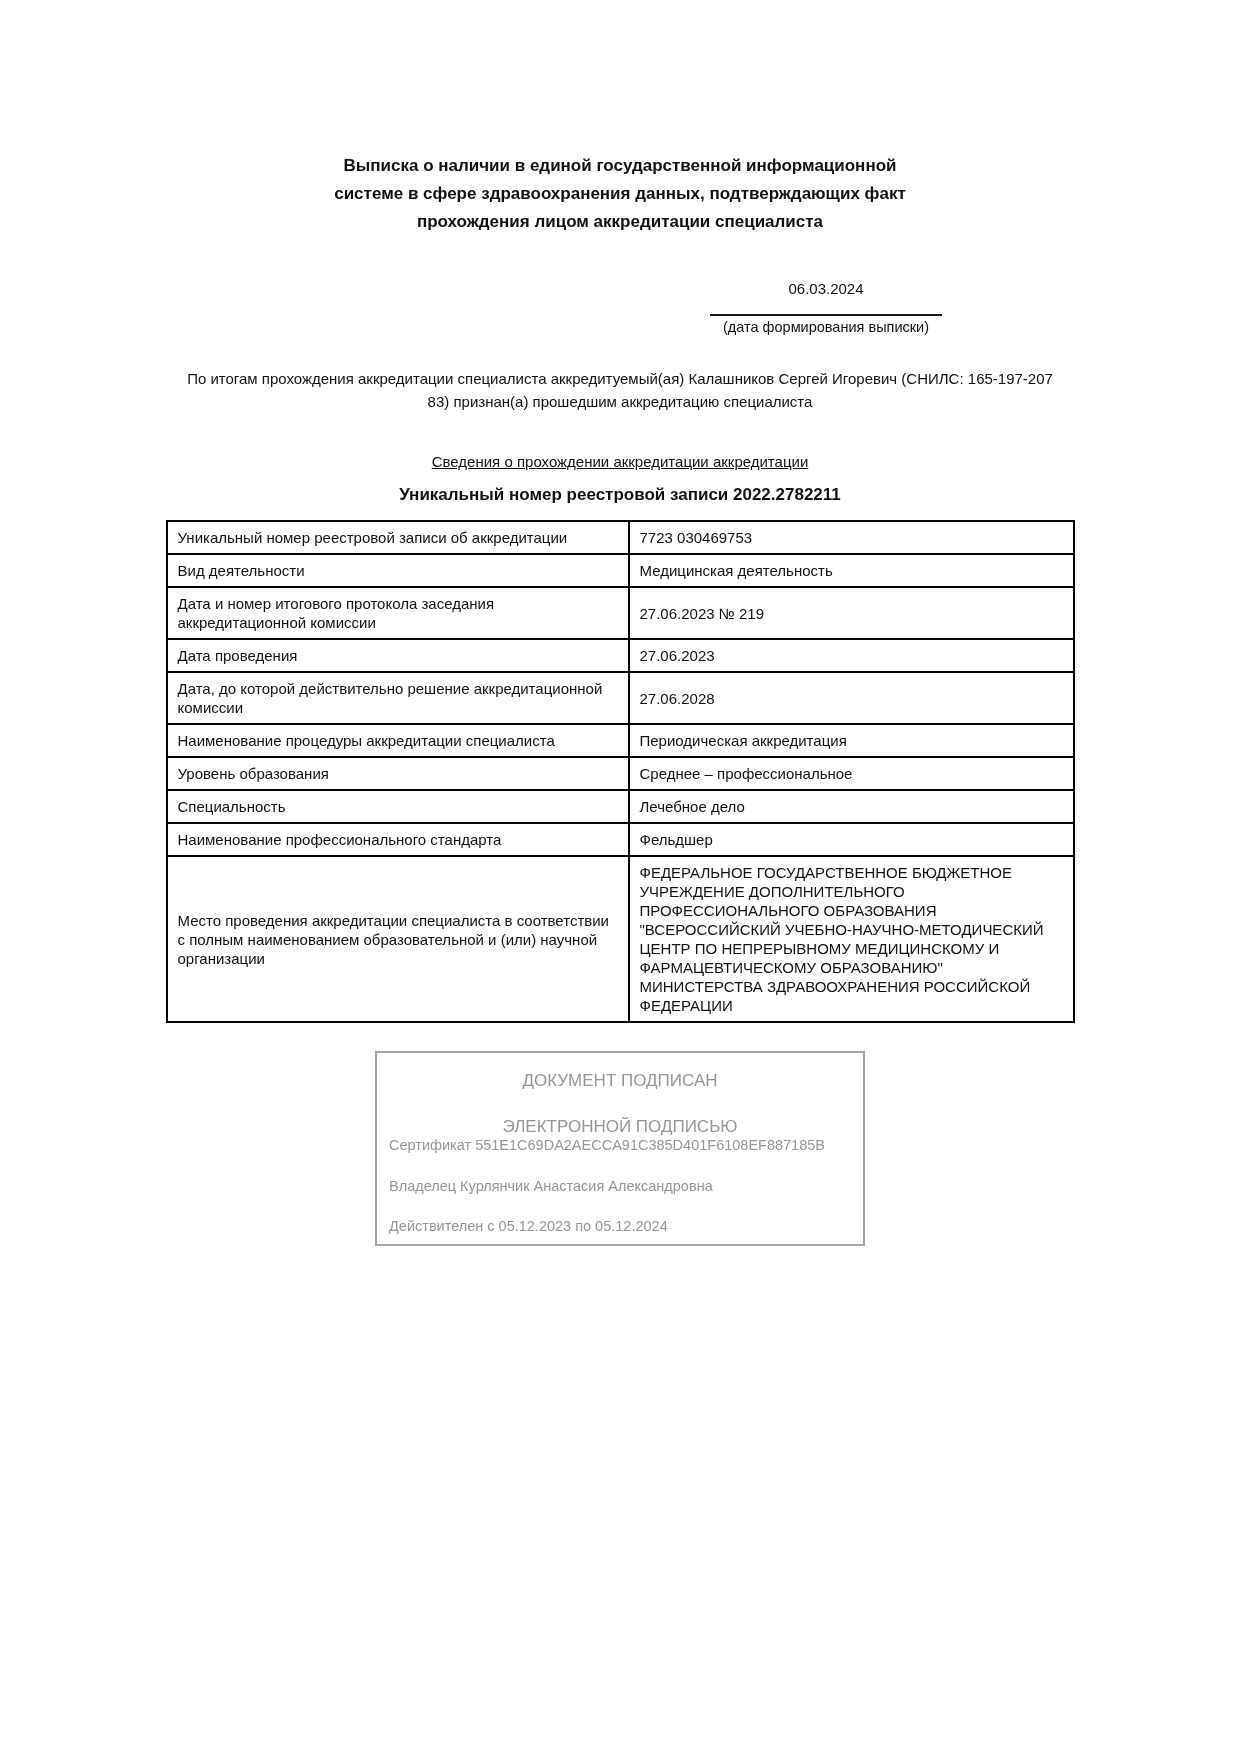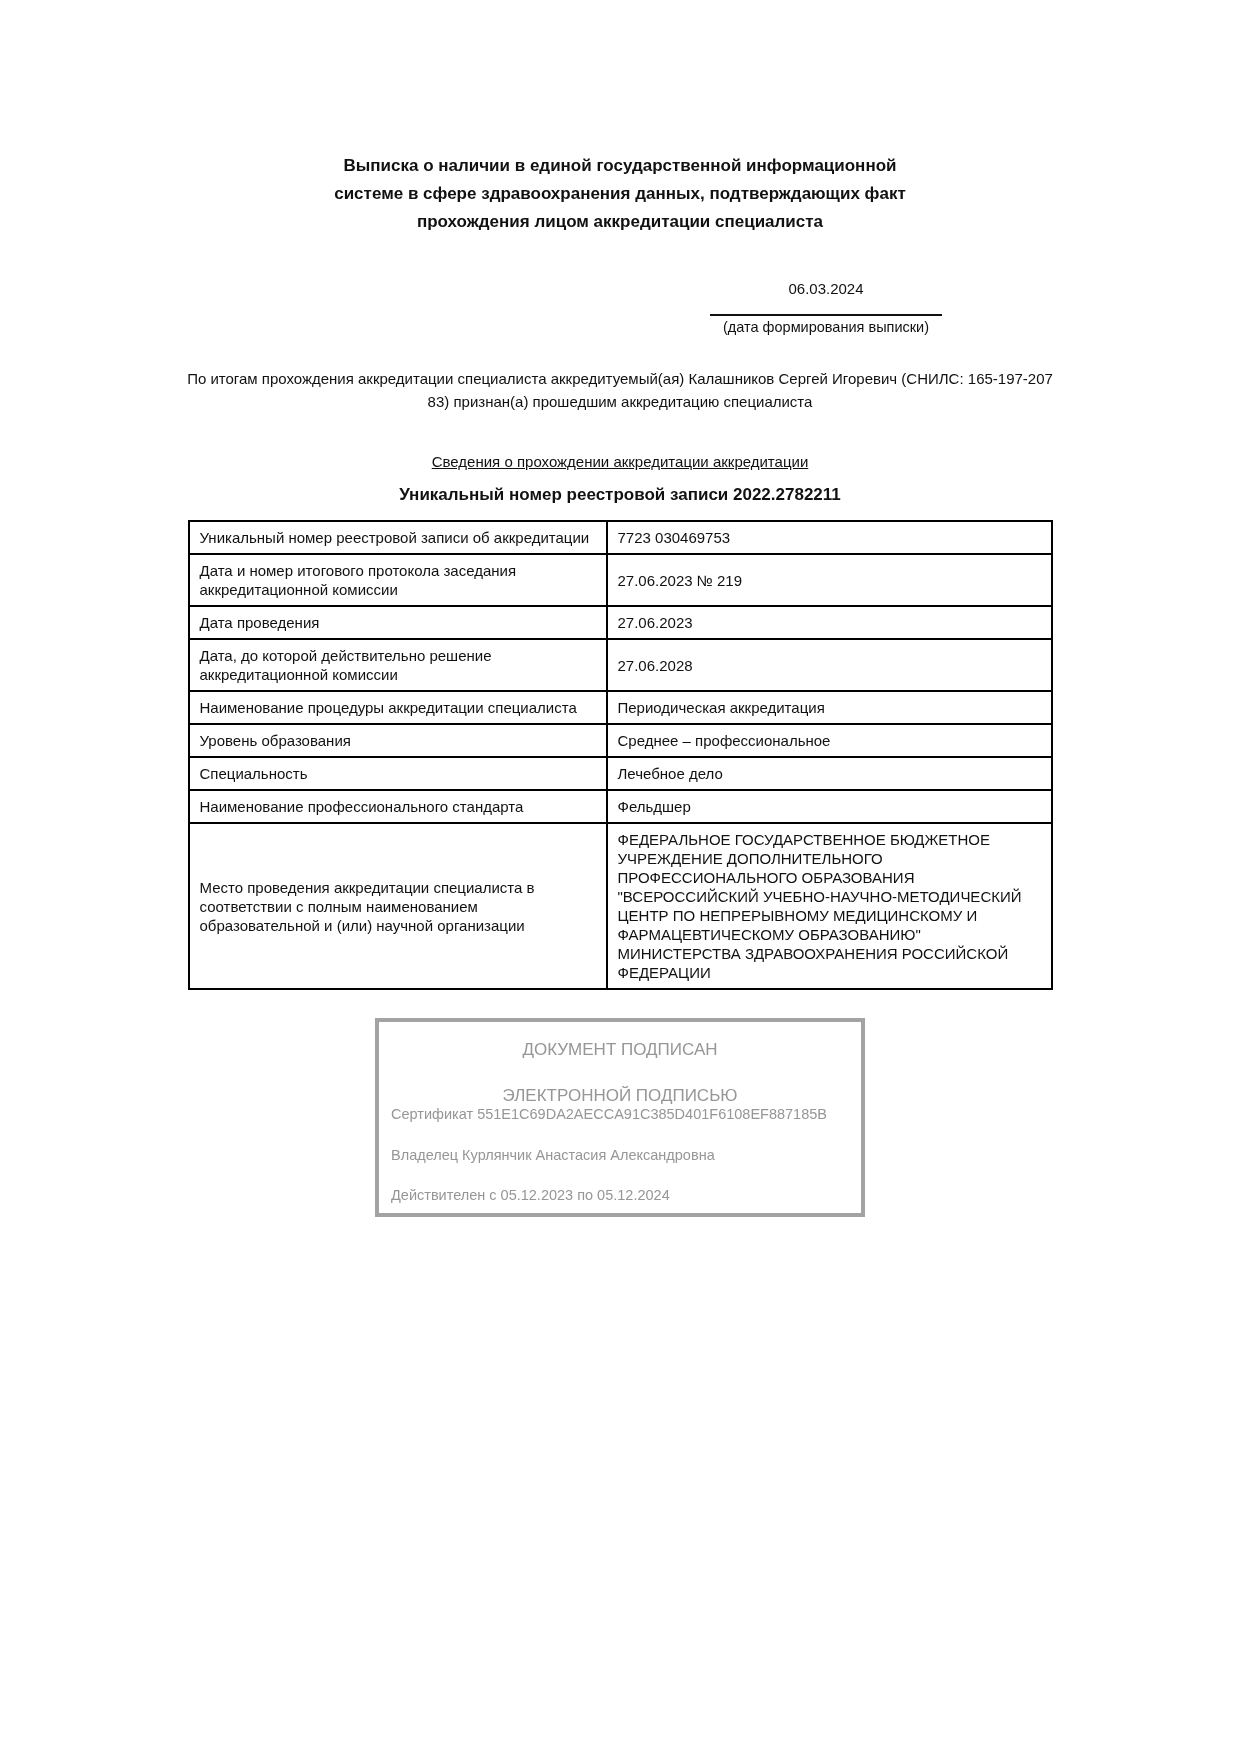--- a/index.html
+++ b/index.html
@@ -64,26 +64,26 @@
     border-collapse: collapse;
     font-size: 15px;
     table-layout: fixed;
   }
   table.acc-table td {
     border: 2px solid #000000;
     padding: 6px 10px;
     vertical-align: middle;
     line-height: 19px;
   }
-  table.acc-table td.cell-label { width: 418px; }
+  table.acc-table td.cell-label { width: 462px; }
   table.acc-table td.cell-value { width: 445px; }
   .sig-box {
     width: 490px;
     margin: 28px auto 0;
-    border: 4px solid #a3a3a3;
+    border: 2px solid #a3a3a3;
     color: #969696;
     padding: 18px 12px 9px 12px;
   }
   .sig-head {
     text-align: center;
     font-size: 17px;
     line-height: 20px;
     margin: 0;
   }
   .sig-head + .sig-head { margin-top: 26px; }
@@ -118,20 +118,24 @@
 
   <div class="record-heading">Уникальный номер реестровой записи 2022.2782211</div>
 
   <table class="acc-table">
     <tbody>
       <tr>
         <td class="cell-label">Уникальный номер реестровой записи об аккредитации</td>
         <td class="cell-value">7723 030469753</td>
       </tr>
       <tr>
+        <td class="cell-label">Вид деятельности</td>
+        <td class="cell-value">Медицинская деятельность</td>
+      </tr>
+      <tr>
         <td class="cell-label">Дата и номер итогового протокола заседания аккредитационной комиссии</td>
         <td class="cell-value">27.06.2023 № 219</td>
       </tr>
       <tr>
         <td class="cell-label">Дата проведения</td>
         <td class="cell-value">27.06.2023</td>
       </tr>
       <tr>
         <td class="cell-label">Дата, до которой действительно решение аккредитационной комиссии</td>
         <td class="cell-value">27.06.2028</td>

